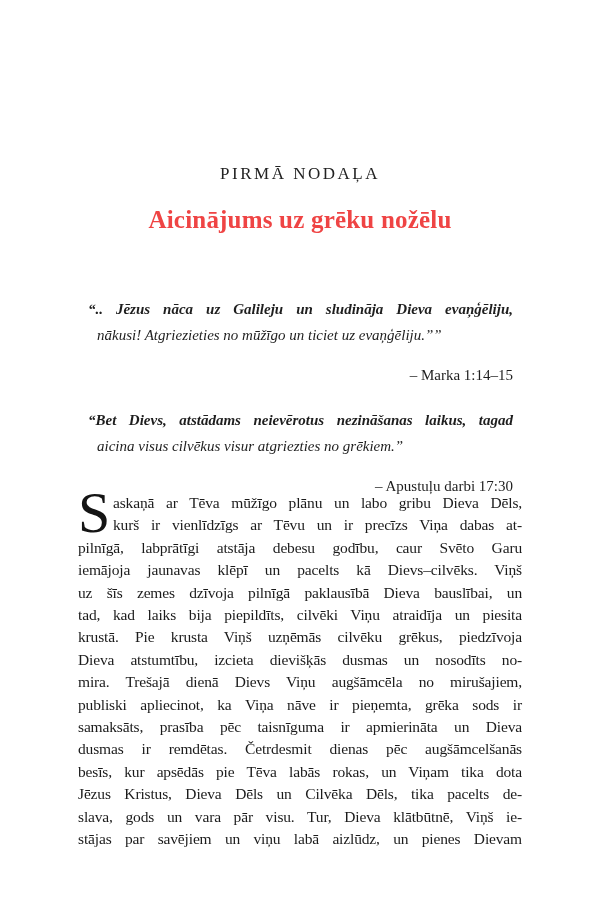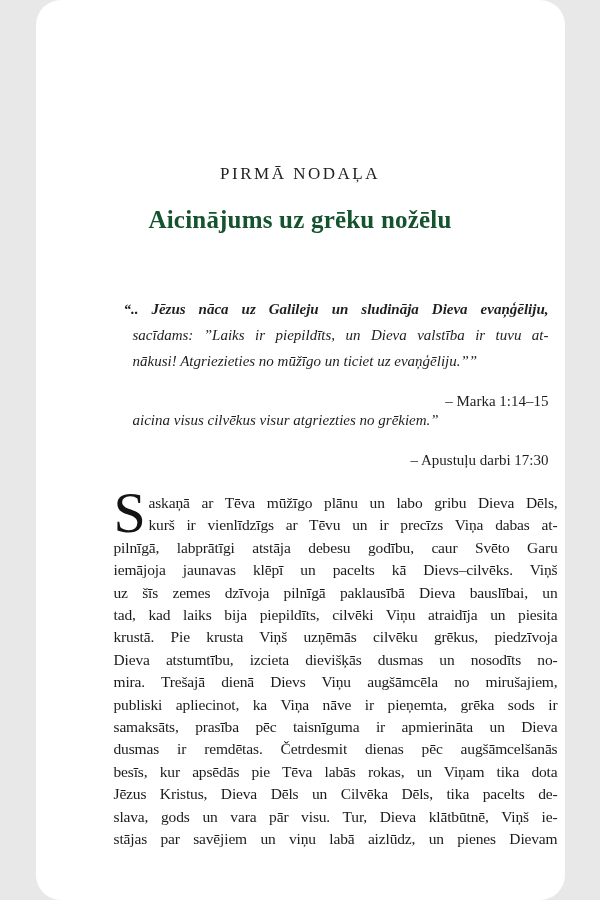--- a/index.html
+++ b/index.html
@@ -1,43 +1,42 @@
 <!DOCTYPE html>
 <html><head>
 <meta charset="utf-8">
 <style>
   * { margin: 0; padding: 0; box-sizing: border-box; }
   html, body { background: #e8e8e8; }
   .page {
     position: relative;
-    width: 529px;
+    width: 600px;
     height: 900px;
     background: #ffffff;
     color: #1b1b1b;
     font-family: "Liberation Serif", "DejaVu Serif", serif;
     overflow: hidden;
     margin: 0 auto;
-    border-radius: 25px;
   }
   .chapter-label {
     position: absolute;
     top: 164px; left: 0; right: 0;
     text-align: center;
     font-size: 17px;
     letter-spacing: 2.5px;
     color: #222;
   }
   .chapter-title {
     position: absolute;
     top: 206px; left: 0; right: 0;
     text-align: center;
     font-size: 25px;
     font-weight: 700;
     letter-spacing: 0.2px;
-    color: #14532d;
+    color: #ef4444;
   }
   .quote {
     position: absolute;
     left: 88px;
     width: 425px;
     padding-left: 9px;
     font-style: italic;
     font-size: 15px;
     line-height: 26px;
     color: #1e1e1e;
@@ -78,26 +77,26 @@
 <body>
 
 <div class="page">
 
   <div class="chapter-label">PIRMĀ NODAĻA</div>
 
   <div class="chapter-title">Aicinājums uz grēku nožēlu</div>
 
   <div class="quote quote-1">
     <div class="q-line q-first">“.. Jēzus nāca uz Galileju un sludināja Dieva evaņģēliju,</div>
-    <div class="q-line">sacīdams: ”Laiks ir piepildīts, un Dieva valstība ir tuvu at-</div>
     <div class="q-line q-last">nākusi! Atgriezieties no mūžīgo un ticiet uz evaņģēliju.””</div>
     <div class="q-ref">– Marka 1:14–15</div>
   </div>
 
   <div class="quote quote-2">
+    <div class="q-line q-first">“Bet Dievs, atstādams neievērotus nezināšanas laikus, tagad</div>
     <div class="q-line q-last">aicina visus cilvēkus visur atgriezties no grēkiem.”</div>
     <div class="q-ref">– Apustuļu darbi 17:30</div>
   </div>
 
   <div class="body-paragraph">
     <span class="drop-cap">S</span>
     <div class="b-line dc-indent">askaņā ar Tēva mūžīgo plānu un labo gribu Dieva Dēls,</div>
     <div class="b-line dc-indent">kurš ir vienlīdzīgs ar Tēvu un ir precīzs Viņa dabas at-</div>
     <div class="b-line">pilnīgā, labprātīgi atstāja debesu godību, caur Svēto Garu</div>
     <div class="b-line">iemājoja jaunavas klēpī un pacelts kā Dievs–cilvēks. Viņš</div>

